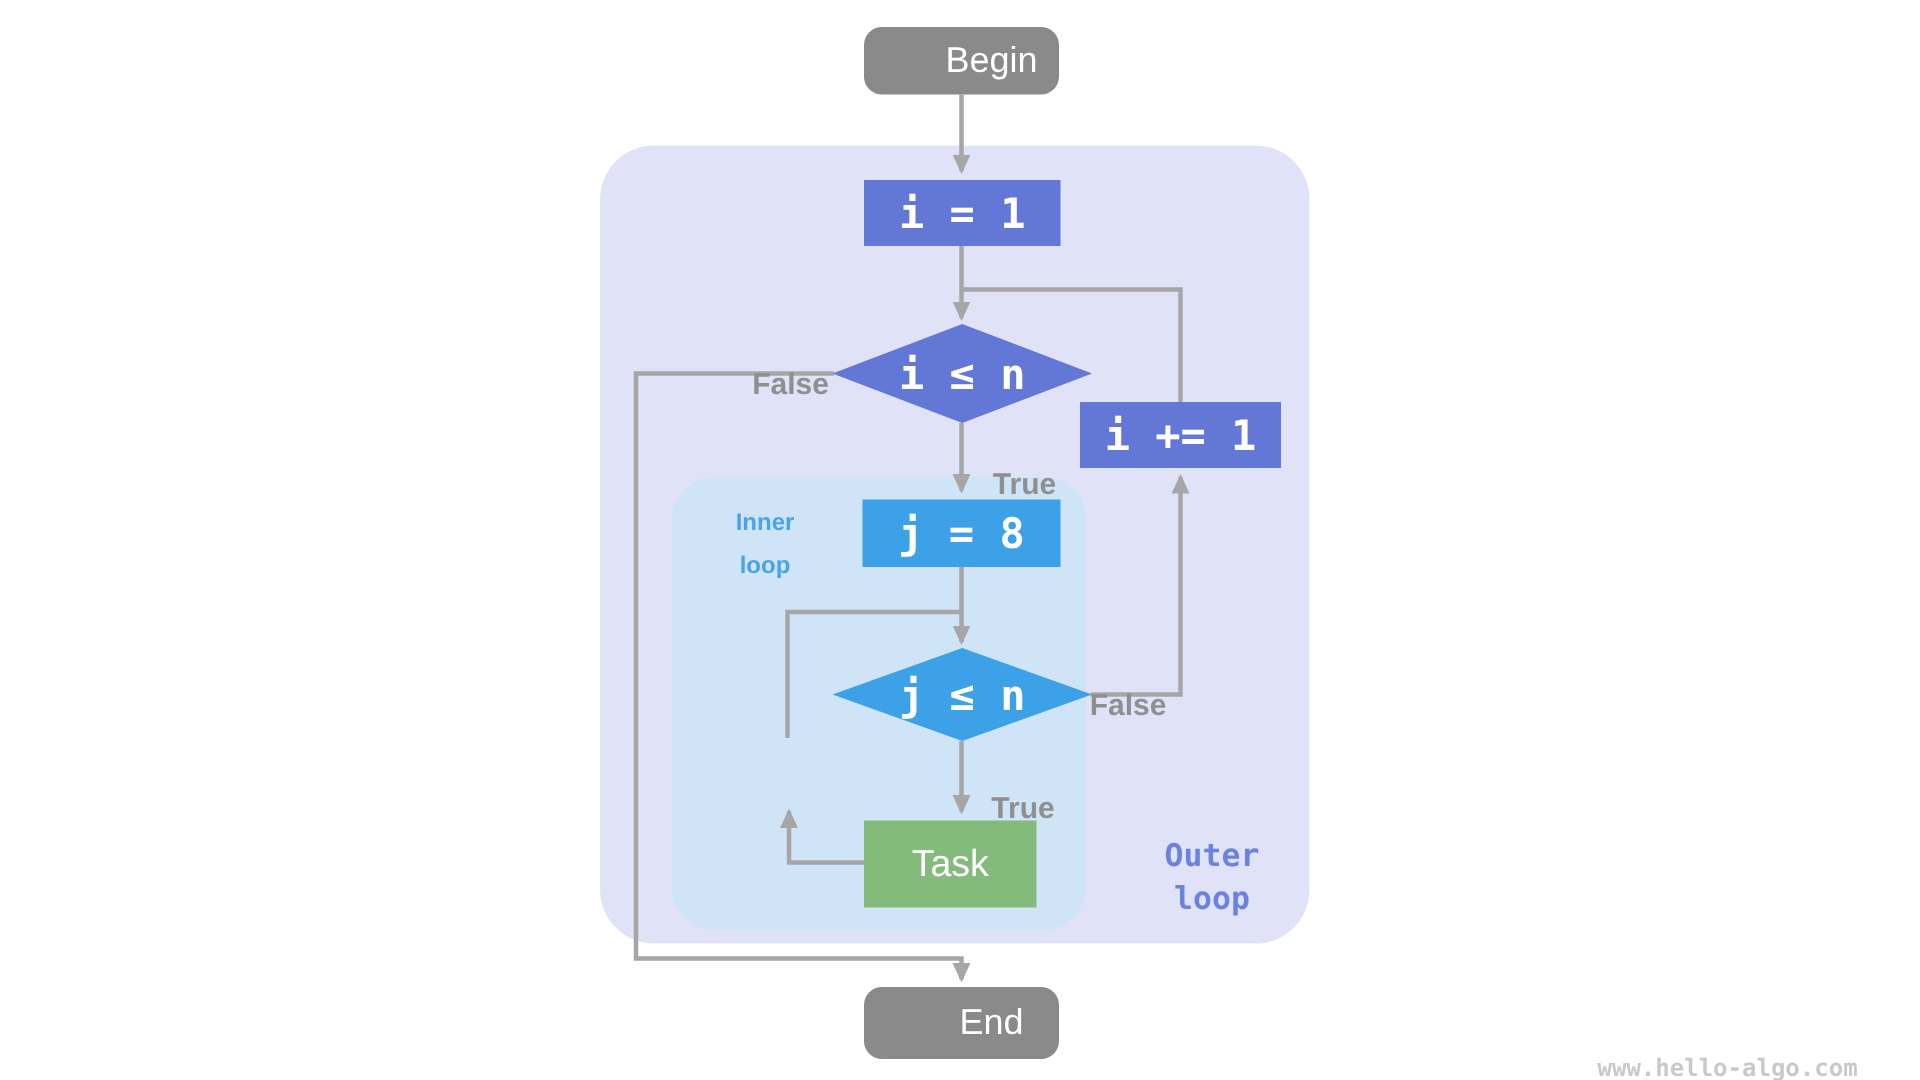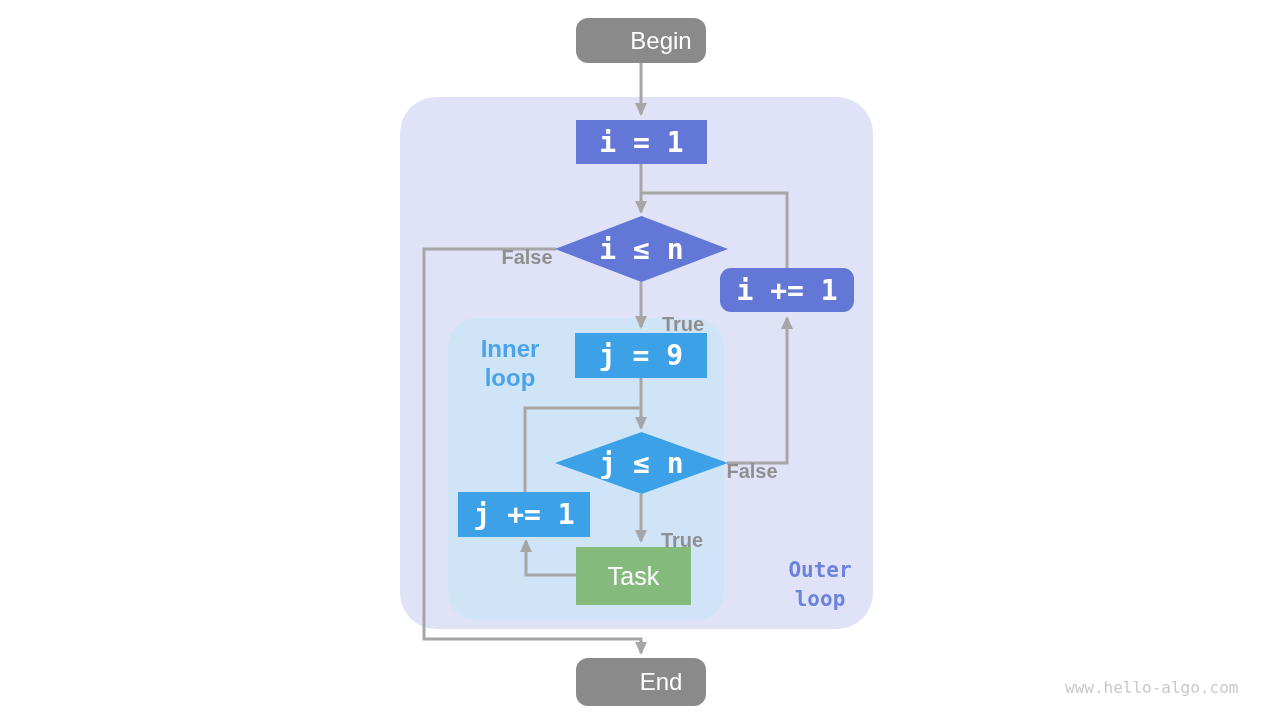--- a/index.html
+++ b/index.html
@@ -93,36 +93,37 @@
     position: absolute;
     transform: translate(-50%, -50%);
     text-align: center;
     font-weight: 700;
     z-index: 5;
     line-height: 29px;
     white-space: nowrap;
   }
   #inner-loop-label {
     color: var(--inner-label, #4aa3e9);
-    font-size: 24px;
+    font-size: 16px;
   }
   #outer-loop-label {
     color: var(--outer-label, #6c82df);
     font-family: "DejaVu Sans Mono", monospace;
     font-size: 21px;
   }
 
   #watermark {
     position: absolute;
-    left: 1065px; top: 678px;
+    left: 1065px; top: 702px;
     font-family: "DejaVu Sans Mono", monospace;
     font-size: 16px;
     color: var(--watermark-color, #c9c9c9);
     z-index: 5;
     white-space: nowrap;
+    font-weight: bold;
   }
 </style>
 </head>
 <body>
 
 <div id="canvas">
 
   <div class="region" id="outer-region"></div>
   <div class="region" id="inner-region"></div>
 
@@ -143,41 +144,40 @@
     <path class="connector" d="M576 575 L526 575 L526 541" marker-end="url(#arrow)"></path>
     <path class="connector" d="M727 463 L787 463 L787 318" marker-end="url(#arrow)"></path>
   </svg>
 
   <div class="node terminal" id="node-begin" style="left:576px; top:18px; width:130px; height:45px;">Begin</div>
 
   <div class="node indigo process-mono" id="node-init-i" style="left:576px; top:120px; width:131px; height:44px;">i = 1</div>
 
   <div class="node indigo diamond process-mono" id="node-cond-i" style="left:555px; top:216px; width:173px; height:66px;">i ≤ n</div>
 
-  <div class="node indigo process-mono" id="node-inc-i" style="left:720px; top:268px; width:134px; height:44px;border-radius:11px;">i += 1</div>
+  <div class="node indigo process-mono" id="node-inc-i" style="left:720px; top:268px; width:134px; height:44px;">i += 1</div>
 
-  <div class="node blue process-mono" id="node-init-j" style="left:575px; top:333px; width:132px; height:45px;">j = 9</div>
+  <div class="node blue process-mono" id="node-init-j" style="left:575px; top:333px; width:132px; height:45px;">j = 8</div>
 
   <div class="node blue diamond process-mono" id="node-cond-j" style="left:555px; top:432px; width:173px; height:62px;">j ≤ n</div>
 
-  <div class="node blue process-mono" id="node-inc-j" style="left:458px; top:492px; width:132px; height:45px;">j += 1</div>
 
   <div class="node green" id="node-task" style="left:576px; top:547px; width:115px; height:58px;">Task</div>
 
   <div class="node terminal" id="node-end" style="left:576px; top:658px; width:130px; height:48px;text-align:center;">End</div>
 
   <div class="branch-label" style="left:527px; top:229px;">False</div>
   <div class="branch-label" style="left:683px; top:296px;">True</div>
   <div class="branch-label" style="left:752px; top:443px;">False</div>
   <div class="branch-label" style="left:682px; top:512px;">True</div>
 
   <div class="region-label" id="inner-loop-label" style="left:510px; top:363px;">
     <div>Inner</div>
     <div>loop</div>
   </div>
-  <div class="region-label" id="outer-loop-label" style="left:808px; top:585px;margin-left:12px;">
+  <div class="region-label" id="outer-loop-label" style="left:808px; top:585px;">
     <div>Outer</div>
     <div>loop</div>
   </div>
 
   <div id="watermark">www.hello-algo.com</div>
 
 </div>
 
 </body></html>

